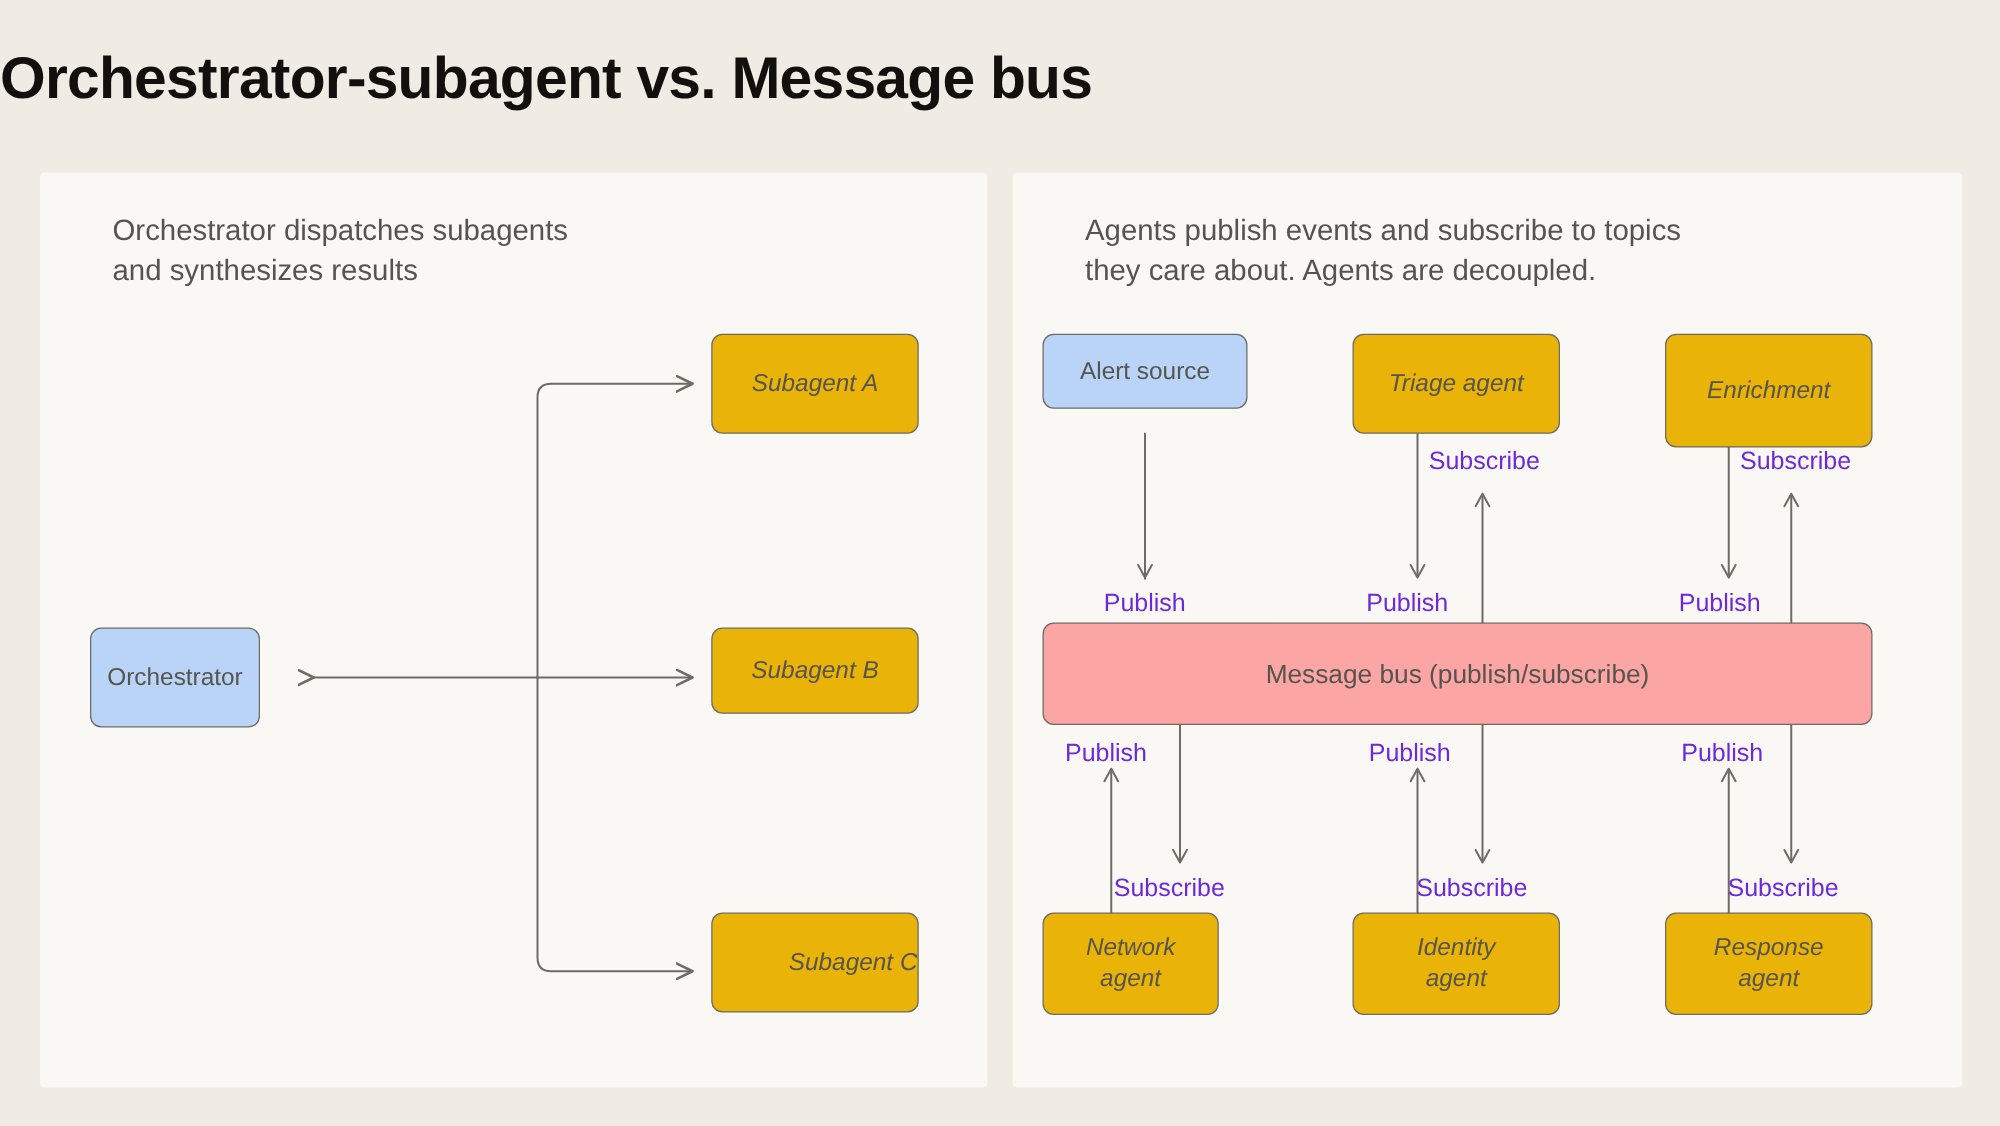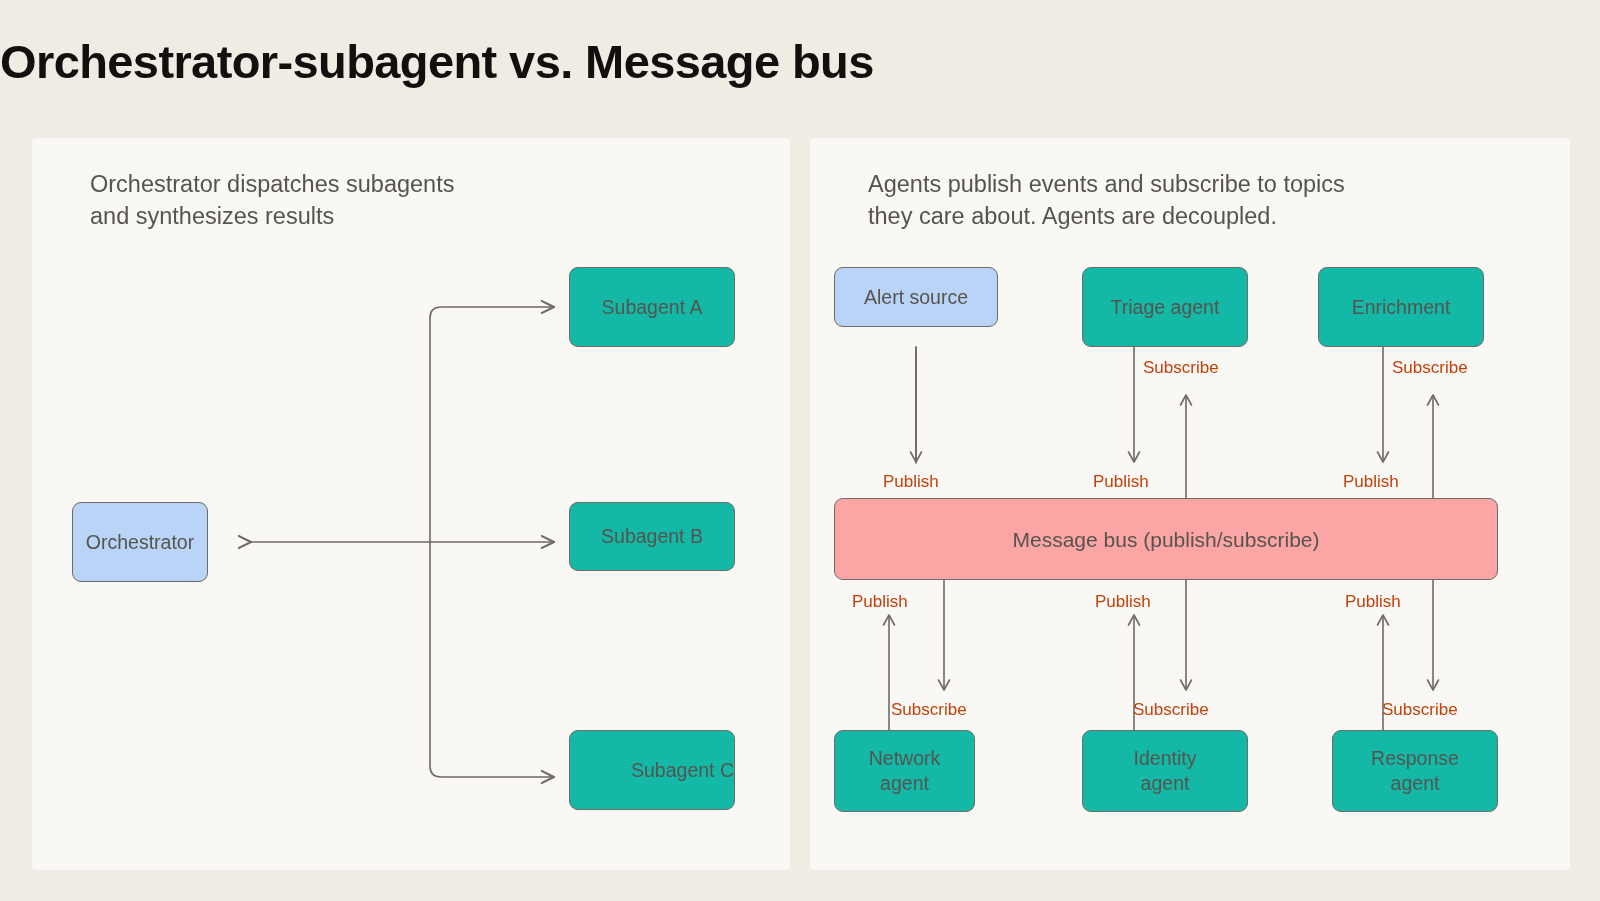--- a/index.html
+++ b/index.html
@@ -57,28 +57,28 @@
     border-radius: 9px;
     display: flex;
     align-items: center;
     justify-content: center;
     text-align: center;
     font-size: 19.5px;
     line-height: 25px;
     color: #56544f;
     white-space: pre-line;
   }
-  .node.green { background: #14b8a6; }
+  .node.green { background: #eab308; font-style: italic; }
   .node.blue  { background: #b9d4f7; }
   .node.bus   { background: #fca5a5; }
 
   .edge-label {
     position: absolute;
-    font-size: 17px;
-    color: #c2410c;
+    font-size: 20px;
+    color: #6d28d9;
     white-space: nowrap;
   }
   svg.wires {
     position: absolute;
     left: 0;
     top: 0;
     overflow: visible;
     pointer-events: none;
   }
 </style>
@@ -176,21 +176,21 @@
     </svg>
 
     <div class="node blue" style="left:24px; top:129px; width:164px; height:60px;">
       <span>Alert source</span>
     </div>
 
     <div class="node green" style="left:272px; top:129px; width:166px; height:80px;">
       <span>Triage agent</span>
     </div>
 
-    <div class="node green" style="left:508px; top:129px; width:166px; height:80px;">
+    <div class="node green" style="left:522px; top:129px; width:166px; height:91px;">
       <span>Enrichment</span>
     </div>
 
     <div class="node bus" style="left:24px; top:360px; width:664px; height:82px; font-size:21px;">
       <span>Message bus (publish/subscribe)</span>
     </div>
 
     <div class="node green" style="left:24px; top:592px; width:141px; height:82px;">
       <span>Network
 agent</span>

